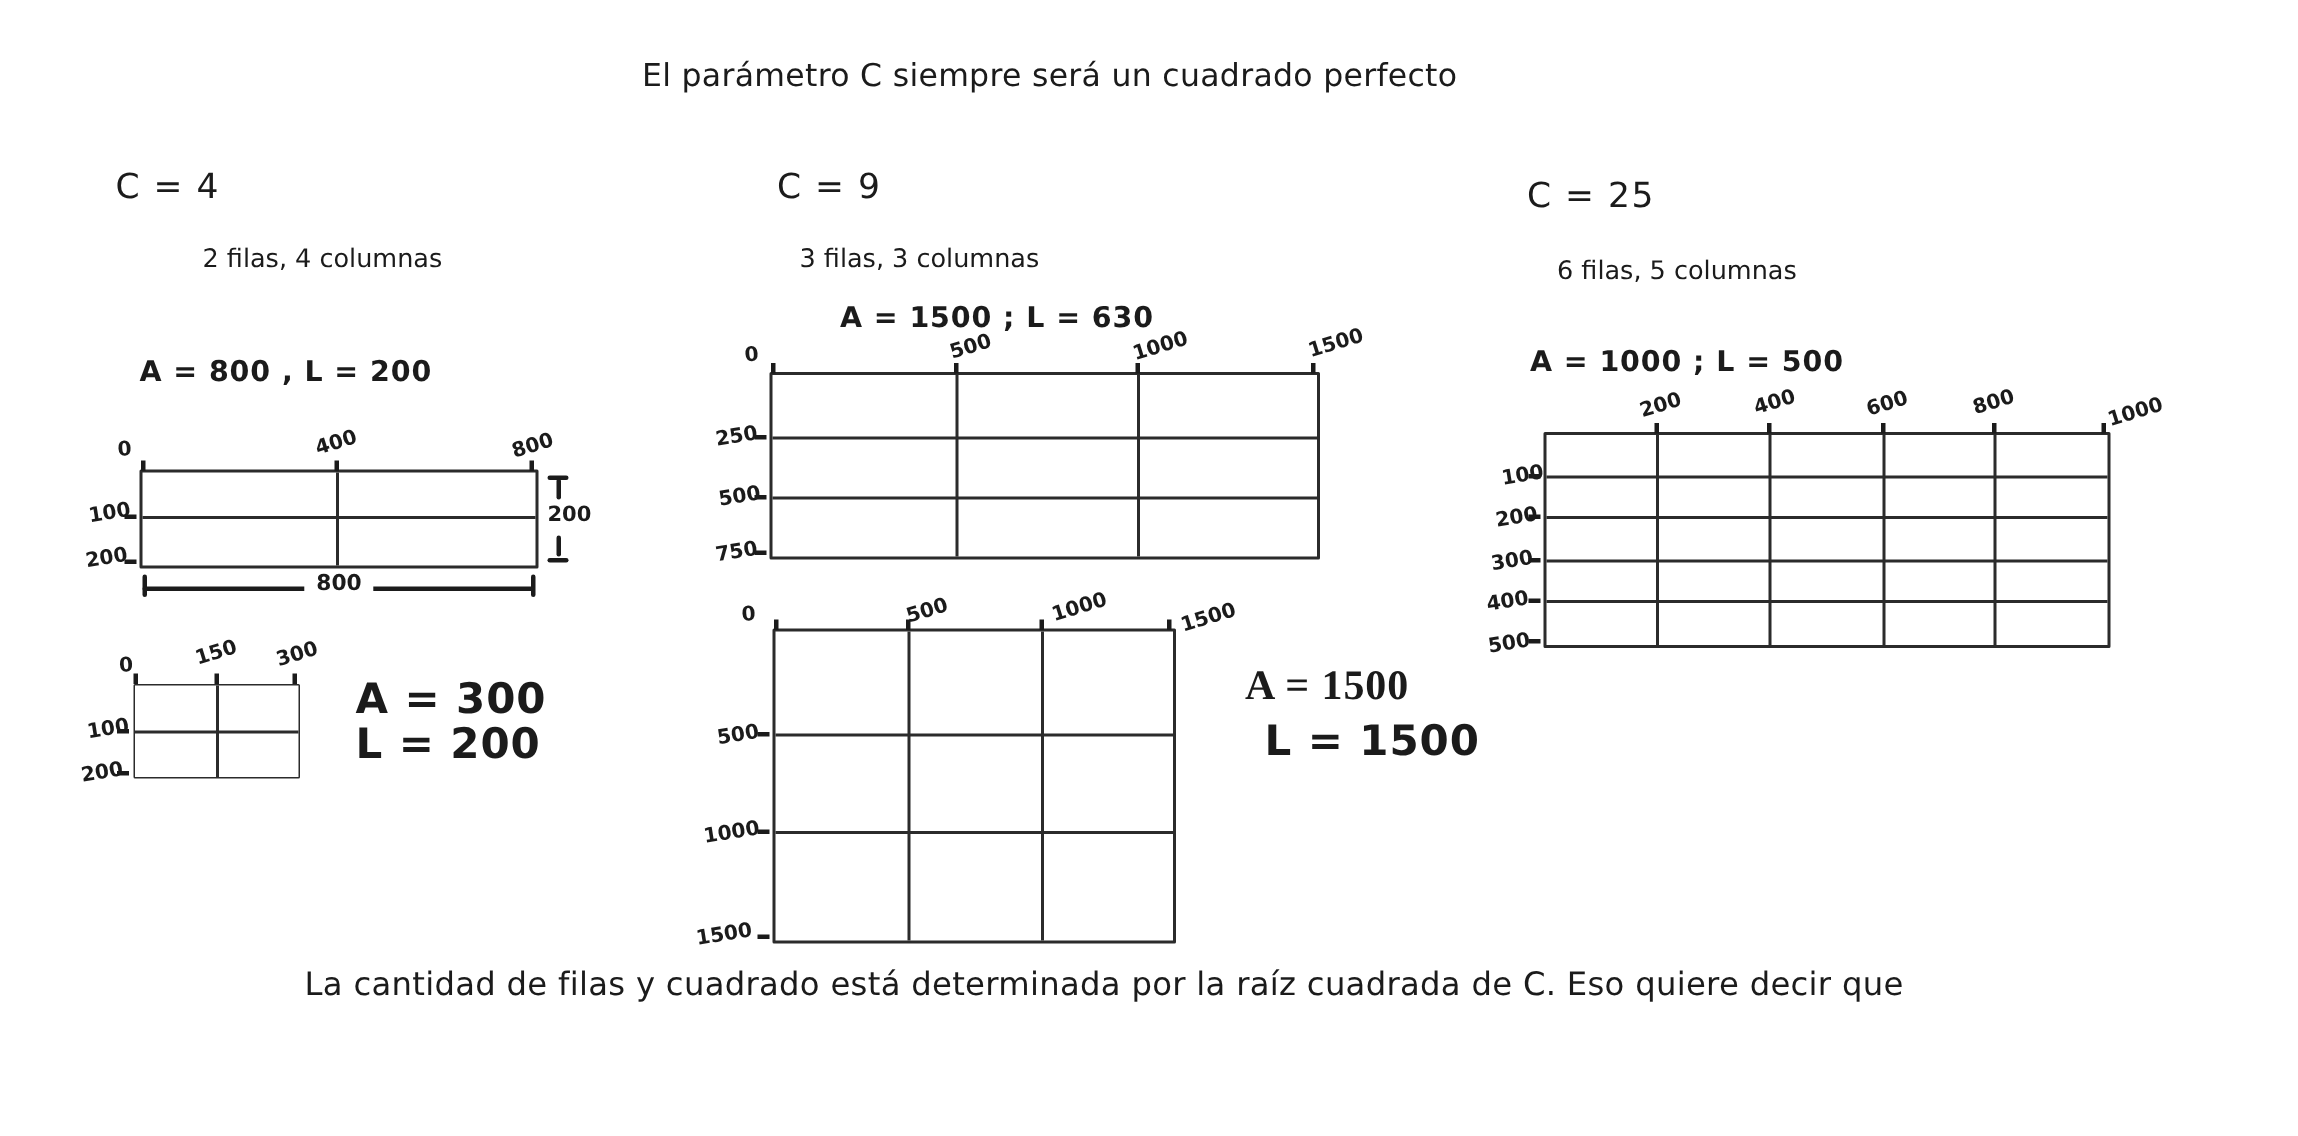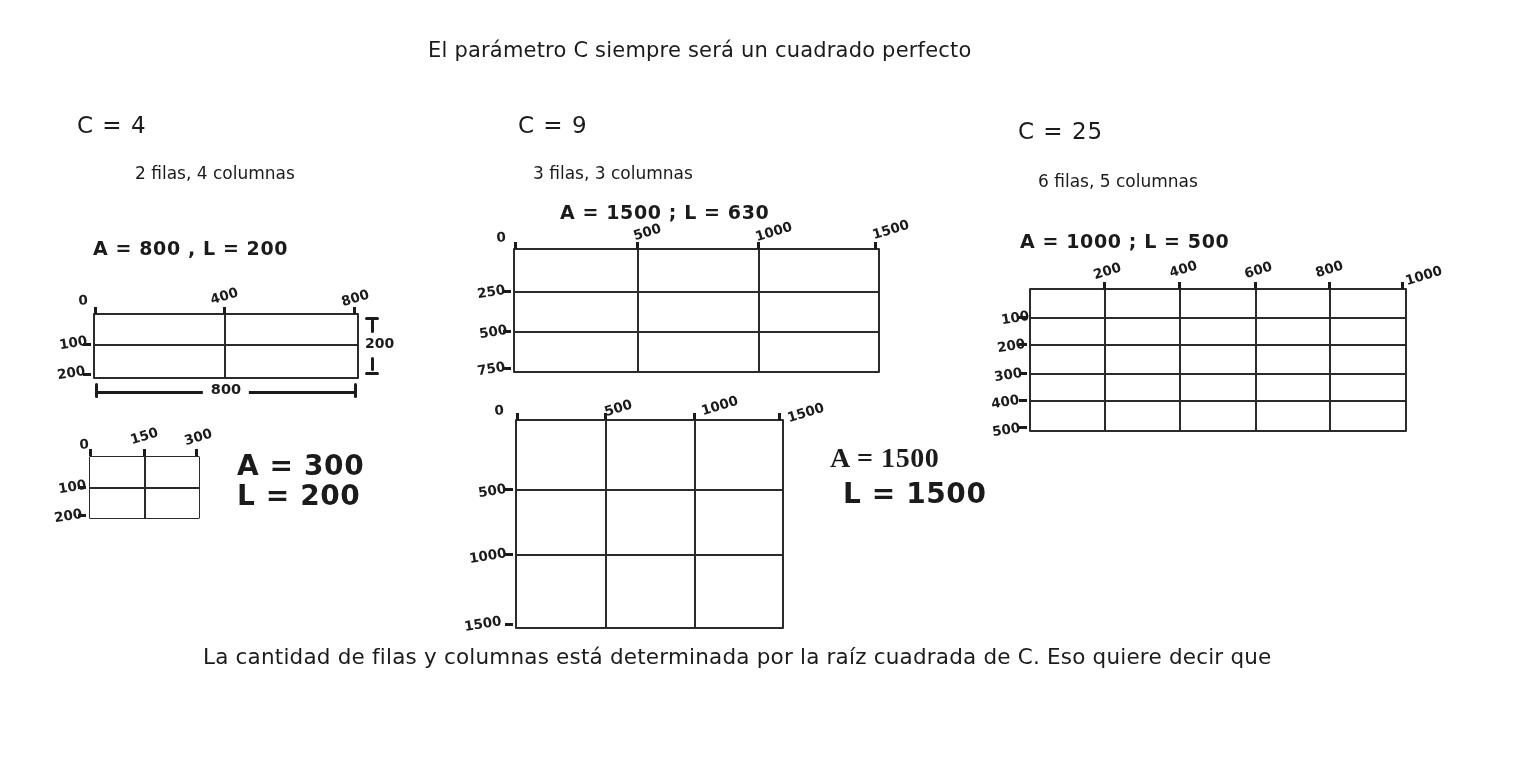--- a/index.html
+++ b/index.html
@@ -160,15 +160,15 @@
     <div class="xlab" style="left:216px;top:-25px;">600</div>
     <div class="xlab" style="left:287px;top:-26px;">800</div>
     <div class="xlab" style="left:377px;top:-18px;">1000</div>
     <div class="ylab" style="left:-30px;top:19px;">100</div>
     <div class="ylab" style="left:-34px;top:47px;">200</div>
     <div class="ylab" style="left:-37px;top:76px;">300</div>
     <div class="ylab" style="left:-40px;top:103px;">400</div>
     <div class="ylab" style="left:-39px;top:131px;">500</div>
   </div>
 
-  <div class="abs footer-line" style="left:203px;top:644px;">La cantidad de filas y columnas está determinada por la raíz cuadrada de C. Eso quiere decir que</div>
+  <div class="abs footer-line" style="left:203px;top:644px;">La cantidad de filas y cuadrado está determinada por la raíz cuadrada de C. Eso quiere decir que</div>
 
 </div>
 
 </body></html>

